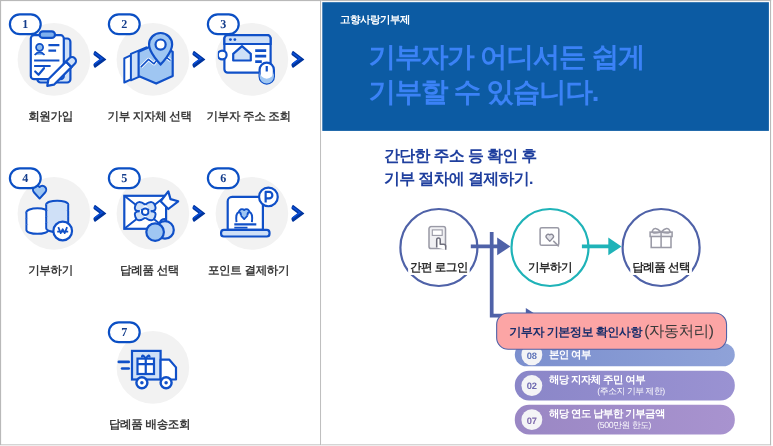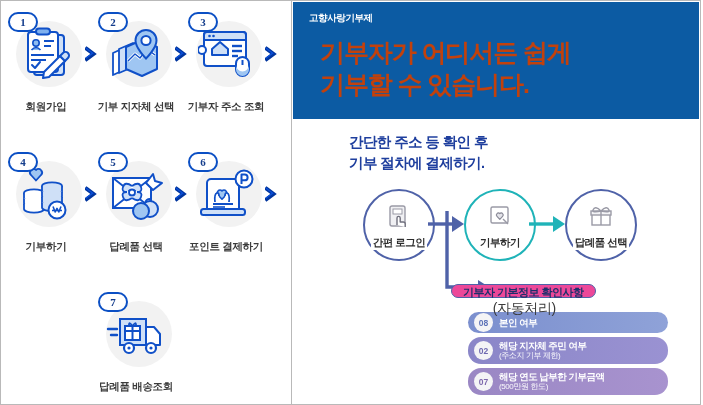--- a/index.html
+++ b/index.html
@@ -88,22 +88,22 @@
     background: #0c5ba3;
   }
   .banner-kicker {
     position: absolute; left: 17px; top: 11px;
     color: #ffffff;
     font-size: 9.5px;
     font-weight: bold;
     letter-spacing: -0.4px;
   }
   .banner-title {
-    position: absolute; left: 28px; top: 36px;
-    color: #c2410c;
+    position: absolute; left: 43px; top: 36px;
+    color: #3b82f6;
     font-size: 25px;
     font-weight: bold;
     line-height: 1.26;
     letter-spacing: -1.1px;
     white-space: pre-line;
   }
   .subtitle {
     position: absolute; left: 57px; top: 131px;
     color: #1f3f9e;
     font-size: 14.5px;
@@ -138,29 +138,28 @@
     white-space: nowrap;
   }
   .flow-arrow { position: absolute; z-index: 6; }
   .arrow-a { left: 134px; top: 26px; }
   .arrow-b { left: 235px; top: 26px; }
 
   .branch { position: absolute; left: 0; top: 186px; width: 409px; height: 120px; z-index: 2; }
 
   .info-pill {
     position: absolute; left: 159px; top: 283px;
-    height: 14px;
+    height: 34px;
     padding: 0 11px;
     border-radius: 11px;
     border: 1.6px solid #4f62a8;
-    background: #ec4899;
+    background: #fca5a5;
     display: flex; align-items: center;
     white-space: nowrap;
     z-index: 5;
-    flex-direction: column;
   }
   .info-pill .main {
     font-size: 11px; font-weight: bold; color: #1c2f6b; letter-spacing: -0.5px;
   }
   .info-pill .sub {
     font-size: 14px; color: #3a3a3a; letter-spacing: -0.4px; margin-left: 2px;
   }
 
   .check-list { position: absolute; left: 176px; top: 311px; width: 200px; }
   .check-item {
@@ -174,21 +173,21 @@
   .ci-num {
     width: 19px; height: 19px; flex: none;
     border-radius: 50%;
     background: #f4f4f6;
     display: flex; align-items: center; justify-content: center;
     font-size: 8.5px; font-weight: bold;
     margin-right: 6px;
   }
   .ci-text { line-height: 1.18; }
   .ci-main { font-size: 9.5px; font-weight: bold; letter-spacing: -0.5px; }
-  .ci-sub  { font-size: 8px; letter-spacing: -0.4px; opacity: .95; }
+  .ci-sub  { font-size: 8px; letter-spacing: -0.4px; opacity: .95; margin-left: 44px; }
 </style>
 </head>
 <body>
 
 <div class="page">
 
   <div class="left-panel">
 
     <div class="steps-row row1">
 

